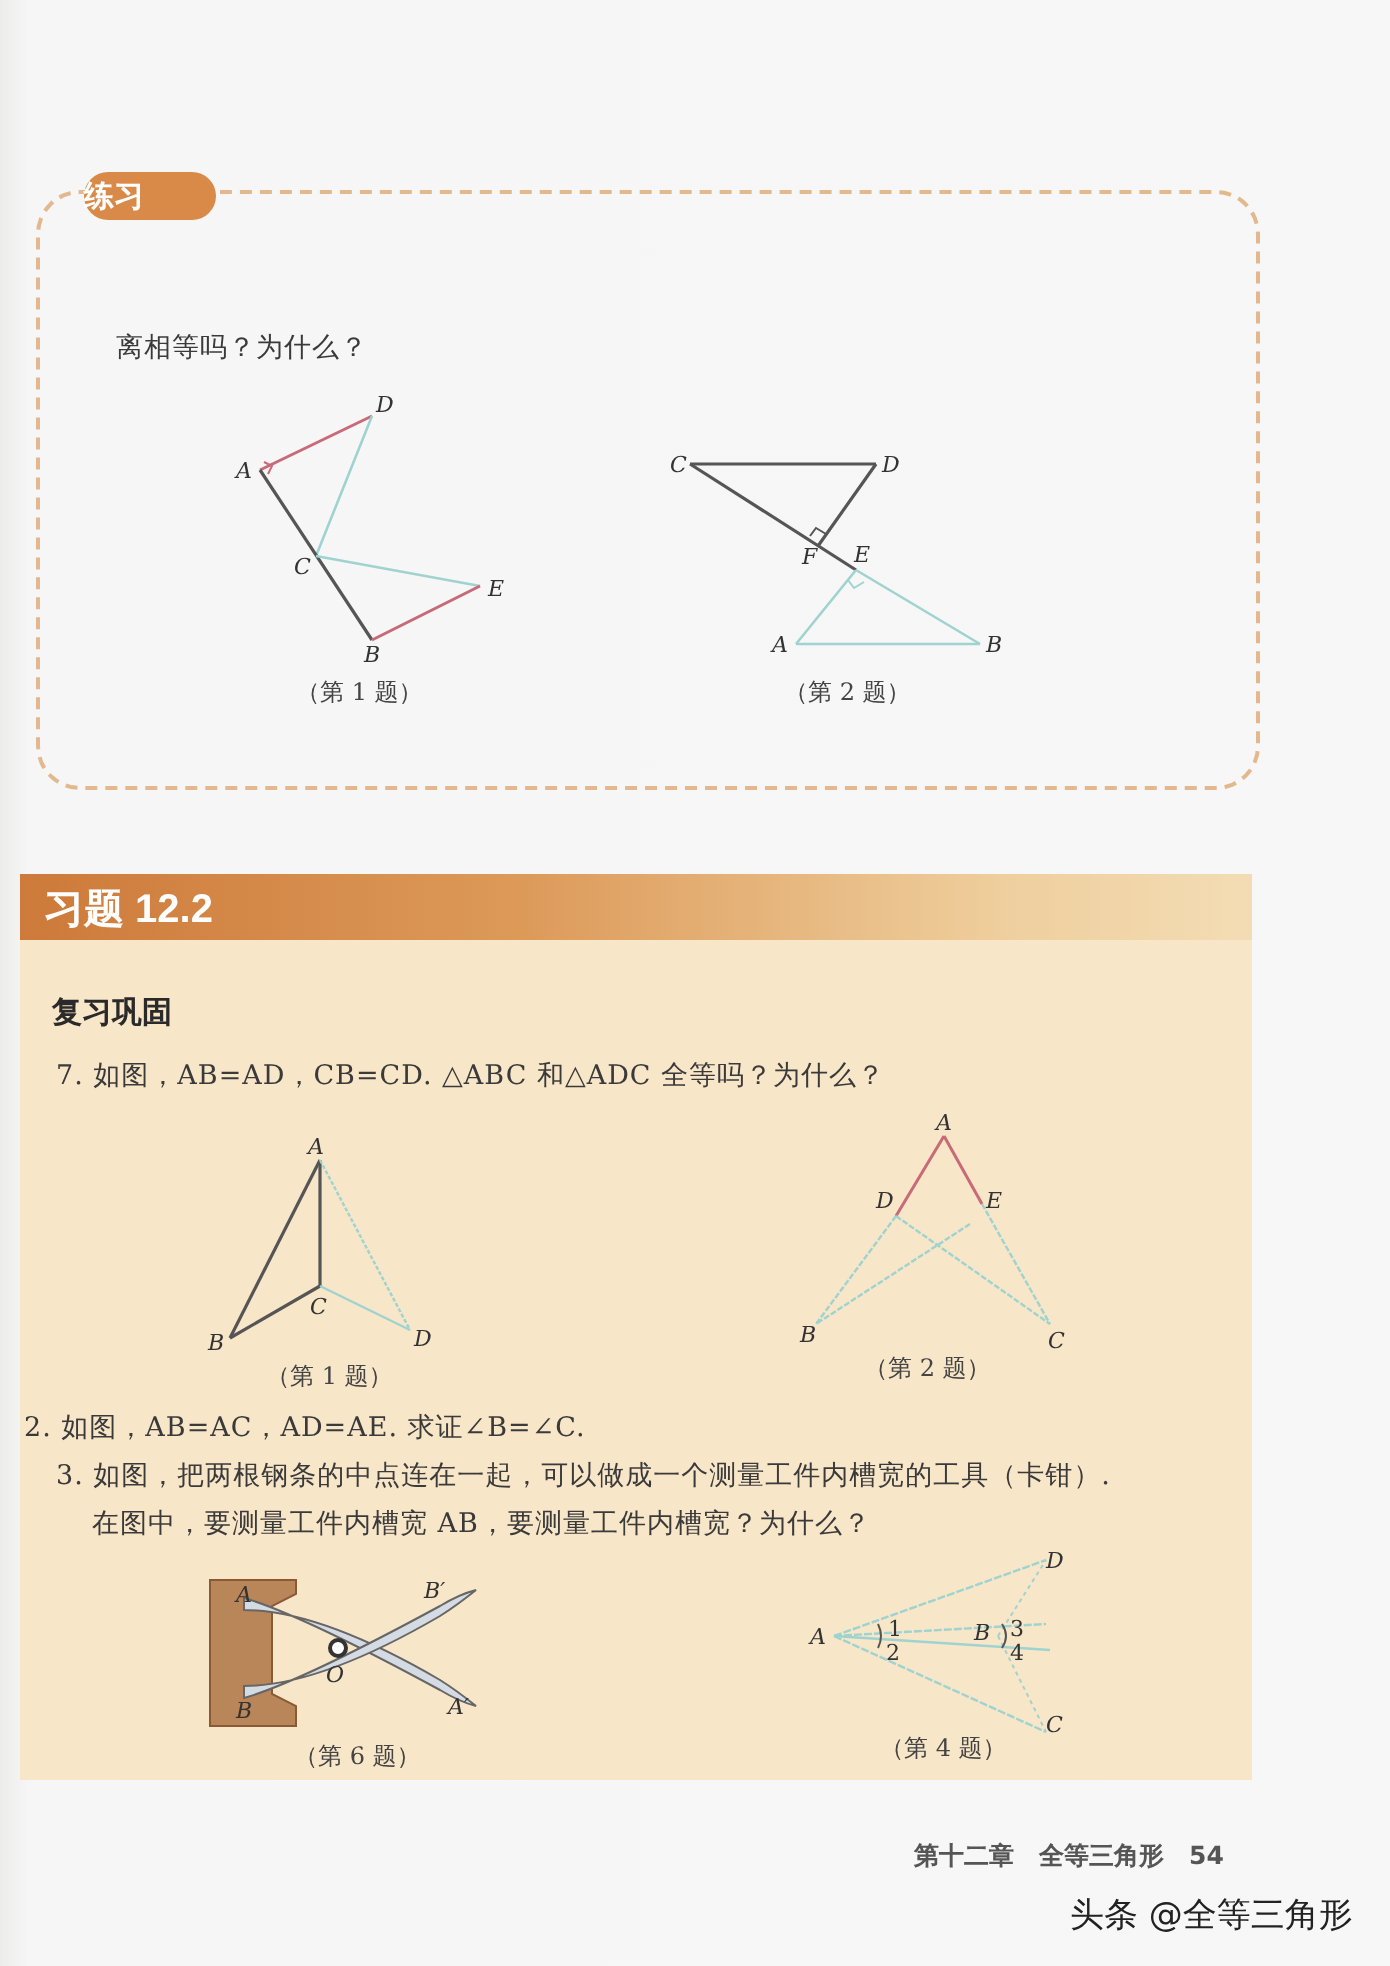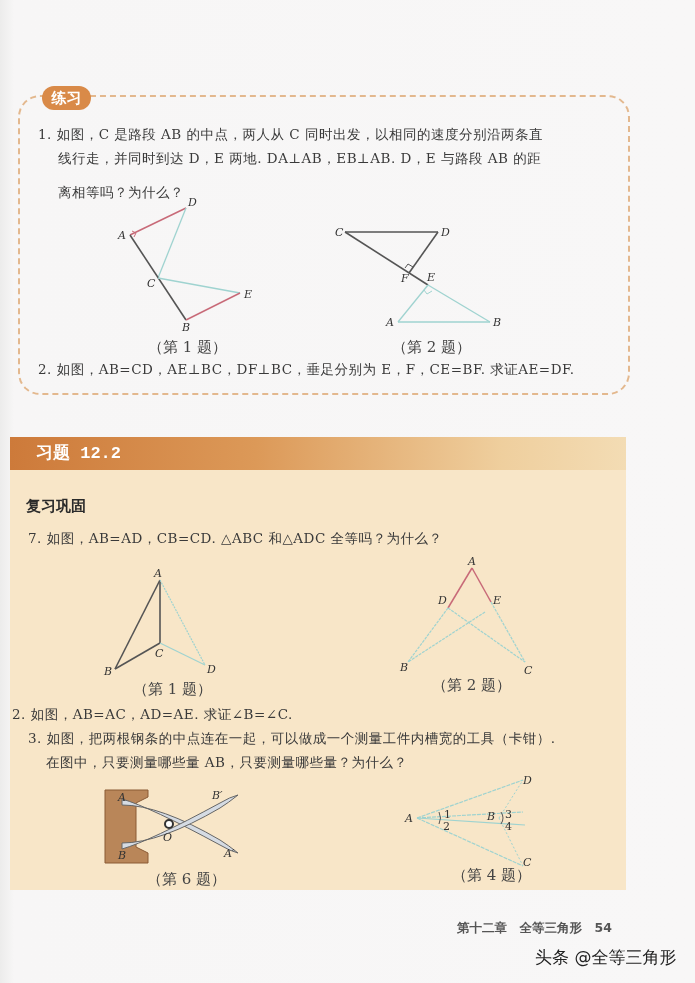--- a/index.html
+++ b/index.html
@@ -1,43 +1,41 @@
 <!DOCTYPE html>
 <html><head>
 <meta charset="utf-8">
 <style>
   html,body{margin:0;padding:0;}
   body{width:695px;height:983px;background:#f6f5f5;position:relative;overflow:hidden;font-family:"DejaVu Serif",serif;color:#333;}
   .page{position:absolute;left:0;top:0;width:695px;height:983px;background:linear-gradient(90deg,#ececeb 0,#f7f6f6 14px,#f8f7f7 100%);}
   
   .practice-box{position:absolute;left:18px;top:95px;width:608px;height:296px;border:2px dashed #e3b88e;border-radius:22px;}
-  .practice-tag{position:absolute;left:42px;top:86px;width:49px;height:24px;border-radius:12px;background:#d98a48;color:#fff;font-family:"DejaVu Sans",sans-serif;font-weight:bold;font-size:15px;text-align:center;line-height:24px;}
+  .practice-tag{position:absolute;left:42px;top:86px;width:66px;height:24px;border-radius:12px;background:#d98a48;color:#fff;font-family:"DejaVu Sans",sans-serif;font-weight:bold;font-size:15px;text-align:left;line-height:24px;}
   .ptext{position:absolute;font-size:13.5px;line-height:24px;color:#3a3a3a;letter-spacing:0.5px;}
-  .caption{position:absolute;font-size:15px;color:#444;}
+  .caption{position:absolute;font-size:12px;color:#444;}
   .fig{position:absolute;}
   .lbl{font-family:"DejaVu Serif",serif;font-style:italic;font-size:11px;fill:#333;}
   
   .ex-header{position:absolute;left:10px;top:437px;width:616px;height:33px;background:linear-gradient(90deg,#cd7a3a 0%,#dc9958 40%,#efcf9e 80%,#f3dcb4 100%);}
-  .ex-title{position:absolute;left:36px;top:441px;color:#fff;font-family:Liberation Mono, monospace;font-weight:bold;font-size:17px;}
+  .ex-title{position:absolute;left:22px;top:441px;color:#fff;font-family:Liberation Sans, sans-serif;font-weight:bold;font-size:20px;}
   .ex-body{position:absolute;left:10px;top:470px;width:616px;height:420px;background:#f8e6c8;}
   .section-title{position:absolute;left:26px;top:497px;font-family:"DejaVu Sans",sans-serif;font-weight:bold;font-size:15px;color:#2a2a2a;}
   .footer-chapter{position:absolute;left:457px;top:920px;font-family:"DejaVu Sans",sans-serif;font-size:12.5px;color:#555;font-weight:bold;}
   .watermark{position:absolute;left:535px;top:946px;font-family:"DejaVu Sans",sans-serif;font-size:17px;color:#222;}
 </style>
 </head>
 <body>
 
 <div class="page">
 
   <div class="practice-box"></div>
   <div class="practice-tag">练习</div>
 
-  <div class="ptext" style="left:38px;top:122px;">1. 如图，C 是路段 AB 的中点，两人从 C 同时出发，以相同的速度分别沿两条直</div>
-  <div class="ptext" style="left:58px;top:146px;">线行走，并同时到达 D，E 两地. DA⊥AB，EB⊥AB. D，E 与路段 AB 的距</div>
-  <div class="ptext" style="left:58px;top:180px;text-align:right;">离相等吗？为什么？</div>
+  <div class="ptext" style="left:58px;top:162px;text-align:right;">离相等吗？为什么？</div>
 
   <svg class="fig" style="left:100px;top:190px;" width="200" height="145">
     <line x1="30" y1="45" x2="86" y2="18" stroke="#c86a78" stroke-width="1.5"></line>
     <line x1="86" y1="18" x2="58" y2="88" stroke="#9fd3d0" stroke-width="1.3"></line>
     <line x1="30" y1="45" x2="86" y2="130" stroke="#555" stroke-width="1.6"></line>
     <line x1="58" y1="88" x2="140" y2="103" stroke="#9fd3d0" stroke-width="1.3"></line>
     <line x1="86" y1="130" x2="140" y2="103" stroke="#c86a78" stroke-width="1.5"></line>
     <polyline points="34,47 36,43 32,41" fill="none" stroke="#c86a78" stroke-width="1"></polyline>
     <text class="lbl" x="18" y="49">A</text>
     <text class="lbl" x="82" y="141">B</text>
@@ -58,21 +56,20 @@
     <polyline points="104,75 107,79 112,76" fill="none" stroke="#9fd3d0" stroke-width="1"></polyline>
     <text class="lbl" x="66" y="111">A</text>
     <text class="lbl" x="173" y="111">B</text>
     <text class="lbl" x="15" y="21">C</text>
     <text class="lbl" x="121" y="21">D</text>
     <text class="lbl" x="107" y="66">E</text>
     <text class="lbl" x="81" y="67">F</text>
   </svg>
   <div class="caption" style="left:392px;top:338px;">（第 2 题）</div>
 
-  <div class="ptext" style="left:38px;top:357px;">2. 如图，AB=CD，AE⊥BC，DF⊥BC，垂足分别为 E，F，CE=BF. 求证AE=DF.</div>
 
   <div class="ex-header"></div>
   <div class="ex-title">习题 12.2</div>
   <div class="ex-body"></div>
 
   <div class="section-title">复习巩固</div>
   <div class="ptext" style="left:28px;top:526px;">7. 如图，AB=AD，CB=CD. △ABC 和△ADC 全等吗？为什么？</div>
 
   <svg class="fig" style="left:90px;top:565px;" width="160" height="115">
     <line x1="70" y1="15" x2="25" y2="104" stroke="#555" stroke-width="1.6"></line>
@@ -97,21 +94,21 @@
     <text class="lbl" x="78" y="15">A</text>
     <text class="lbl" x="10" y="121">B</text>
     <text class="lbl" x="134" y="124">C</text>
     <text class="lbl" x="48" y="54">D</text>
     <text class="lbl" x="103" y="54">E</text>
   </svg>
   <div class="caption" style="left:432px;top:676px;">（第 2 题）</div>
 
   <div class="ptext" style="left:12px;top:702px;">2. 如图，AB=AC，AD=AE. 求证∠B=∠C.</div>
   <div class="ptext" style="left:28px;top:726px;">3. 如图，把两根钢条的中点连在一起，可以做成一个测量工件内槽宽的工具（卡钳）.</div>
-  <div class="ptext" style="left:46px;top:750px;">在图中，只要测量哪些量 AB，只要测量哪些量？为什么？</div>
+  <div class="ptext" style="left:46px;top:750px;">在图中，要测量工件内槽宽 AB，要测量工件内槽宽？为什么？</div>
 
   <svg class="fig" style="left:100px;top:785px;" width="160" height="85">
     <path d="M5,5 L48,5 L48,12 L36,18 L36,62 L48,68 L48,78 L5,78 Z" fill="#b98659" stroke="#8a5a35" stroke-width="1"></path>
     <path d="M22,14 Q50,22 120,60 Q130,66 138,68 Q128,60 120,55 Q60,20 22,20 Z" fill="#d5dbe3" stroke="#666" stroke-width="1"></path>
     <path d="M22,64 Q50,56 120,18 Q130,12 138,10 Q128,18 120,23 Q60,58 22,58 Z" fill="#d5dbe3" stroke="#666" stroke-width="1"></path>
     <circle cx="69" cy="39" r="4" fill="#fff" stroke="#333" stroke-width="2"></circle>
     <text class="lbl" x="18" y="16">A</text>
     <text class="lbl" x="18" y="74">B</text>
     <text class="lbl" x="63" y="56">O</text>
     <text class="lbl" x="124" y="72">A′</text>
@@ -130,17 +127,17 @@
     <path d="M106,42 Q110,48 106,54" fill="none" stroke="#555" stroke-width="1"></path>
     <text class="lbl" x="10" y="52">A</text>
     <text class="lbl" x="92" y="50">B</text>
     <text class="lbl" x="128" y="96">C</text>
     <text class="lbl" x="128" y="14">D</text>
     <text class="lbl" x="49" y="48" style="font-style:normal">1</text>
     <text class="lbl" x="48" y="60" style="font-style:normal">2</text>
     <text class="lbl" x="110" y="48" style="font-style:normal">3</text>
     <text class="lbl" x="110" y="60" style="font-style:normal">4</text>
   </svg>
-  <div class="caption" style="left:452px;top:866px;">（第 4 题）</div>
+  <div class="caption" style="left:440px;top:866px;">（第 4 题）</div>
 
   <div class="footer-chapter">第十二章　全等三角形　54</div>
   <div class="watermark">头条 @全等三角形</div>
 </div>
 
 </body></html>

